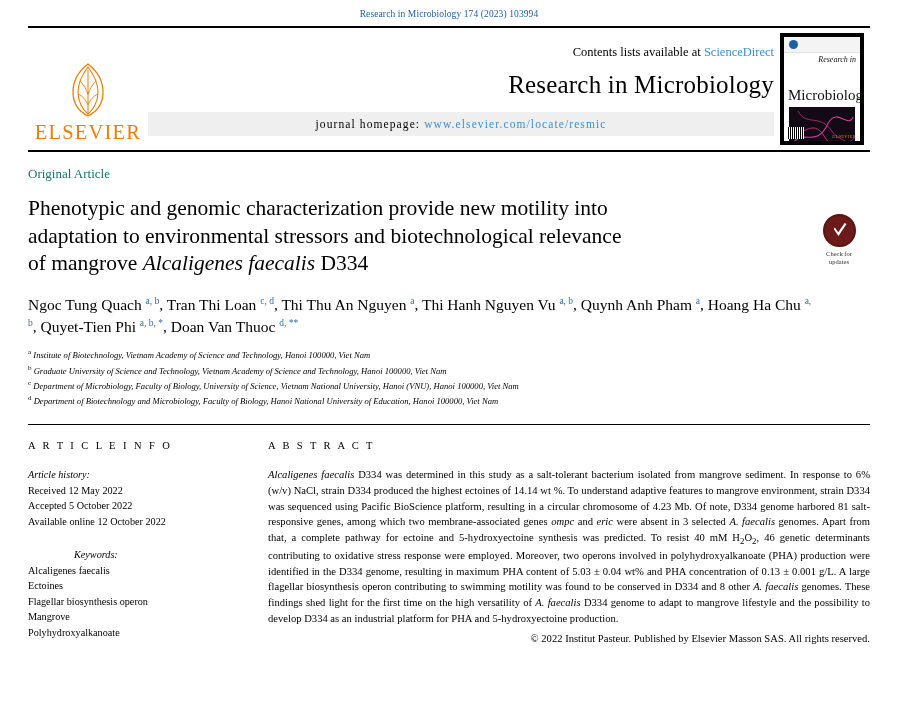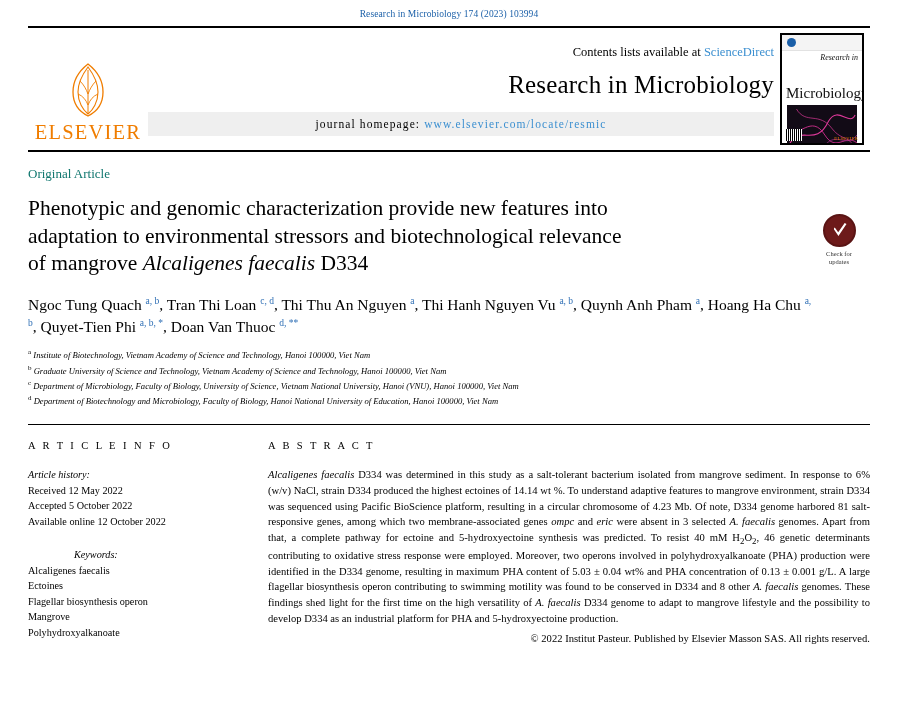--- a/index.html
+++ b/index.html
@@ -105,21 +105,21 @@
     flex: 0 0 96px;
     width: 96px;
     display: flex;
     align-items: center;
     justify-content: center;
     box-sizing: border-box;
   }
   .cover-thumb {
     width: 84px;
     height: 112px;
-    border: 2px solid #000000;
+    border: 4px solid #000000;
     background: #ffffff;
     position: relative;
     overflow: hidden;
     box-sizing: border-box;
   }
   .cover-top {
     height: 15px;
     background: #f4f4f4;
     border-bottom: 1px solid #e2e2e2;
     position: relative;
@@ -344,21 +344,21 @@
           <span class="cover-els">ELSEVIER</span>
         </div>
       </div>
     </div>
 
   </div>
 
   <div class="article-type">Original Article</div>
 
   <div class="title">
-    <span>Phenotypic and genomic characterization provide new features into</span><br>
+    <span>Phenotypic and genomic characterization provide new motility into</span><br>
     <span>adaptation to environmental stressors and biotechnological relevance</span><br>
     <span>of mangrove </span><span class="it">Alcaligenes faecalis</span><span> D334</span>
   </div>
 
   <div class="checkmark">
     <div class="circle"></div>
     <div class="cap">
       <span>Check for</span><br>
       <span>updates</span>
     </div>

